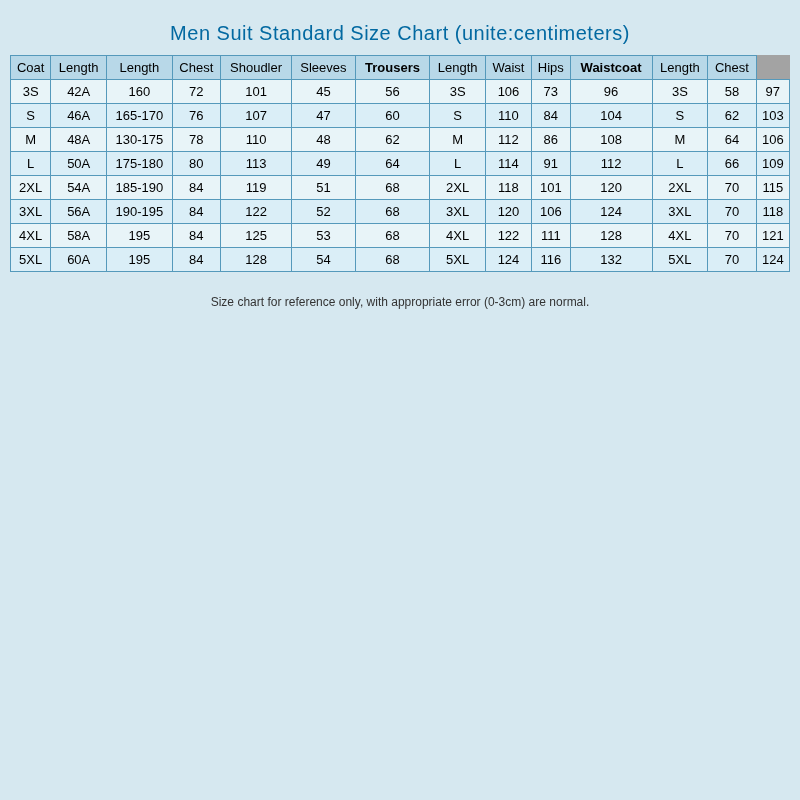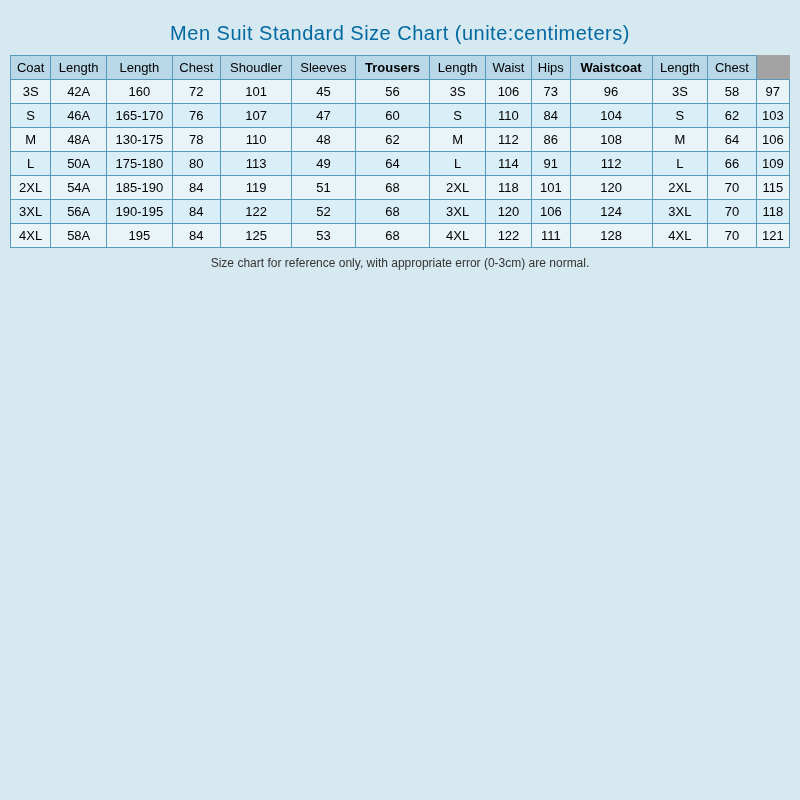--- a/index.html
+++ b/index.html
@@ -47,21 +47,21 @@
     tbody tr td {
       background: #e8f4f8;
       font-size: 13px;
     }
     tbody tr:nth-child(even) td {
       background: #daeef7;
     }
     .footnote {
       font-size: 12px;
       color: #333;
-      margin-top: 8px;
+      margin-top: 23px;
       text-align: center;
     }
   </style>
 </head>
 <body>
 
 <div class="page-title">Men Suit Standard Size Chart   (unite:centimeters)</div>
 
 <div class="table-wrapper">
   <table>
@@ -188,17 +188,33 @@
           <td>53</td>
           <td>68</td>
           <td>4XL</td>
           <td>122</td>
           <td>111</td>
           <td>128</td>
           <td>4XL</td>
           <td>70</td>
           <td>121</td>
         </tr>
+        <tr>
+          <td>5XL</td>
+          <td>60A</td>
+          <td>195</td>
+          <td>84</td>
+          <td>128</td>
+          <td>54</td>
+          <td>68</td>
+          <td>5XL</td>
+          <td>124</td>
+          <td>116</td>
+          <td>132</td>
+          <td>5XL</td>
+          <td>70</td>
+          <td>124</td>
+        </tr>
       </tbody>
   </table>
 </div>
 
 <div class="footnote">Size chart for reference only, with appropriate error (0-3cm) are normal.</div>
 
 </body></html>

